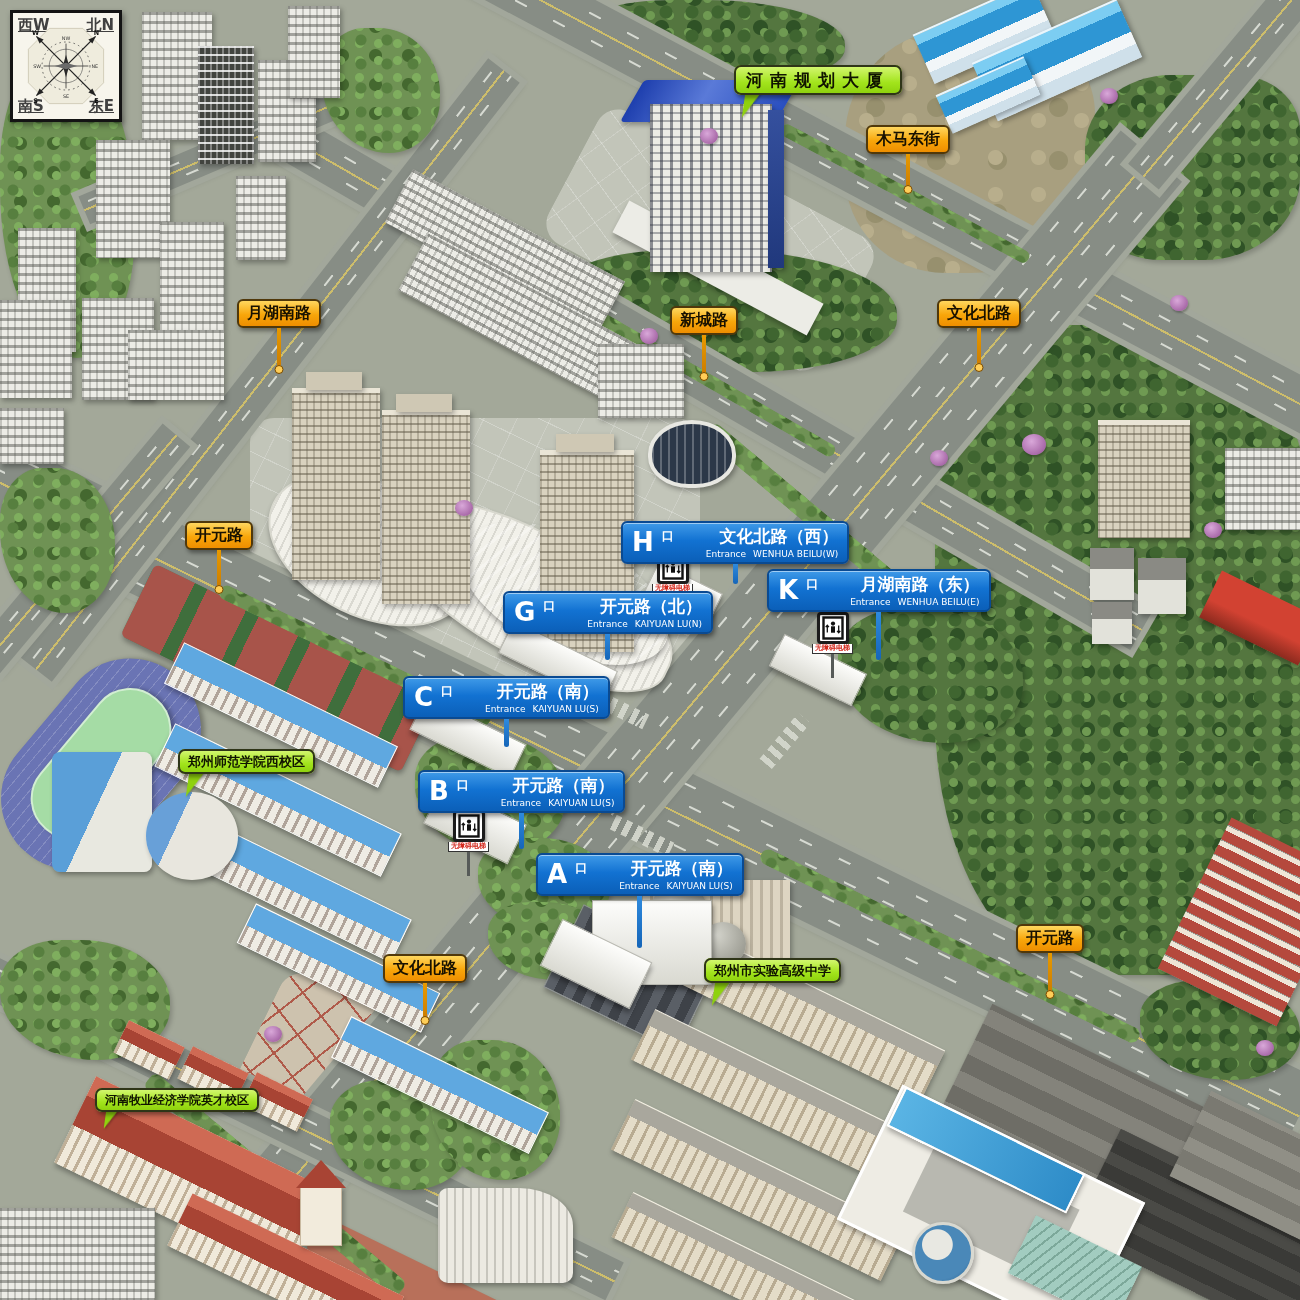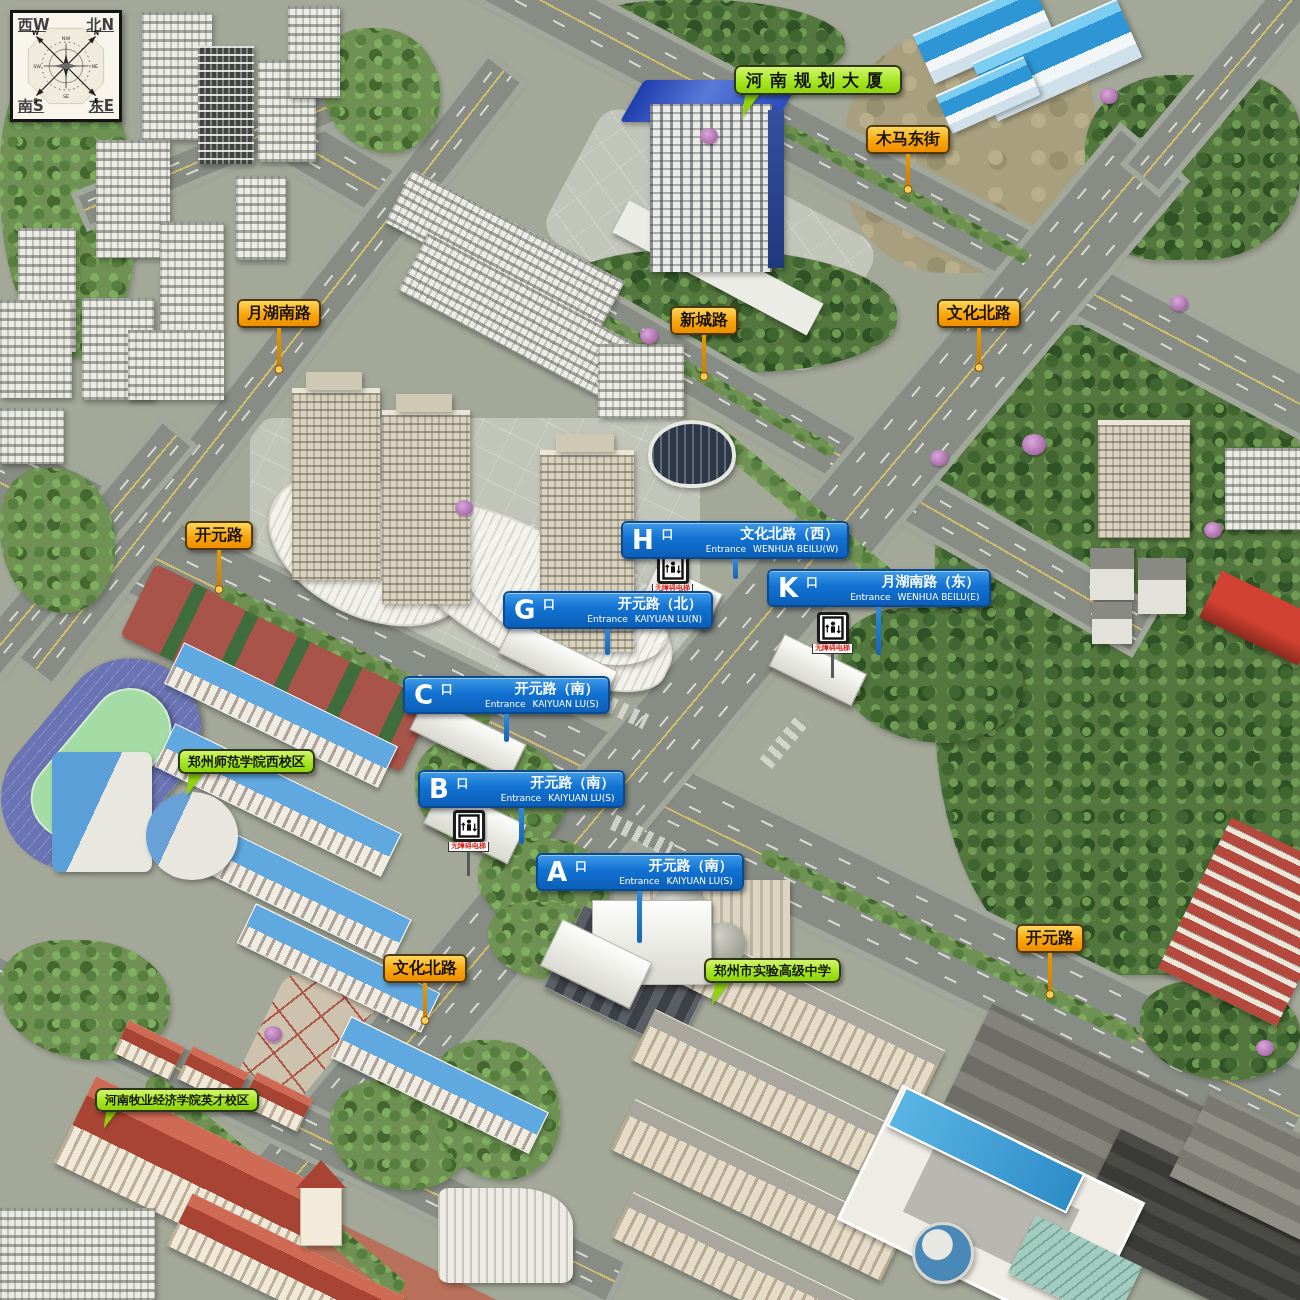--- a/index.html
+++ b/index.html
@@ -87,21 +87,21 @@
   
   .esign{position:absolute;display:flex;flex-direction:column;align-items:center;z-index:38;}
   .ebox{display:flex;align-items:center;gap:8px;color:#fff;
     background:linear-gradient(180deg,#3f9ae8,#1272d2 45%,#0b5fb8);
     border:2px solid #0a4a92;border-radius:6px;padding:2px 9px 3px;
     box-shadow:2px 3px 5px rgba(0,0,0,.45),inset 0 1px 0 rgba(255,255,255,.5);}
   .eletter{font-size:26px;font-weight:bold;line-height:1;}
   .ecol{display:flex;flex-direction:column;min-width:102px;}
   .erow1{display:flex;justify-content:space-between;align-items:center;font-weight:bold;}
   .egate{font-size:12px;}
-  .ecn{font-size:14px;letter-spacing:0;}
+  .ecn{font-size:17px;letter-spacing:0;}
   .erow2{display:flex;gap:7px;font-size:9px;margin-top:1px;white-space:nowrap;padding-left:44px;}
   .estem{width:5px;background:linear-gradient(180deg,#2e8ade,#1565b8);border-radius:0 0 3px 3px;}
   
   .elv{position:absolute;display:flex;flex-direction:column;align-items:center;z-index:25;}
   .elvbox{width:32px;height:32px;background:#fff;border:3px solid #1c1c1c;border-radius:4px;
     display:flex;align-items:center;justify-content:center;box-shadow:1px 2px 3px rgba(0,0,0,.4);}
   .elvtxt{background:#fff;color:#d42a1e;font-size:7px;font-weight:bold;text-align:center;
     border:1px solid #333;border-top:none;padding:0 2px 1px;white-space:nowrap;line-height:1.2;}
   .elvpole{width:3px;height:24px;background:#565a58;}
   

